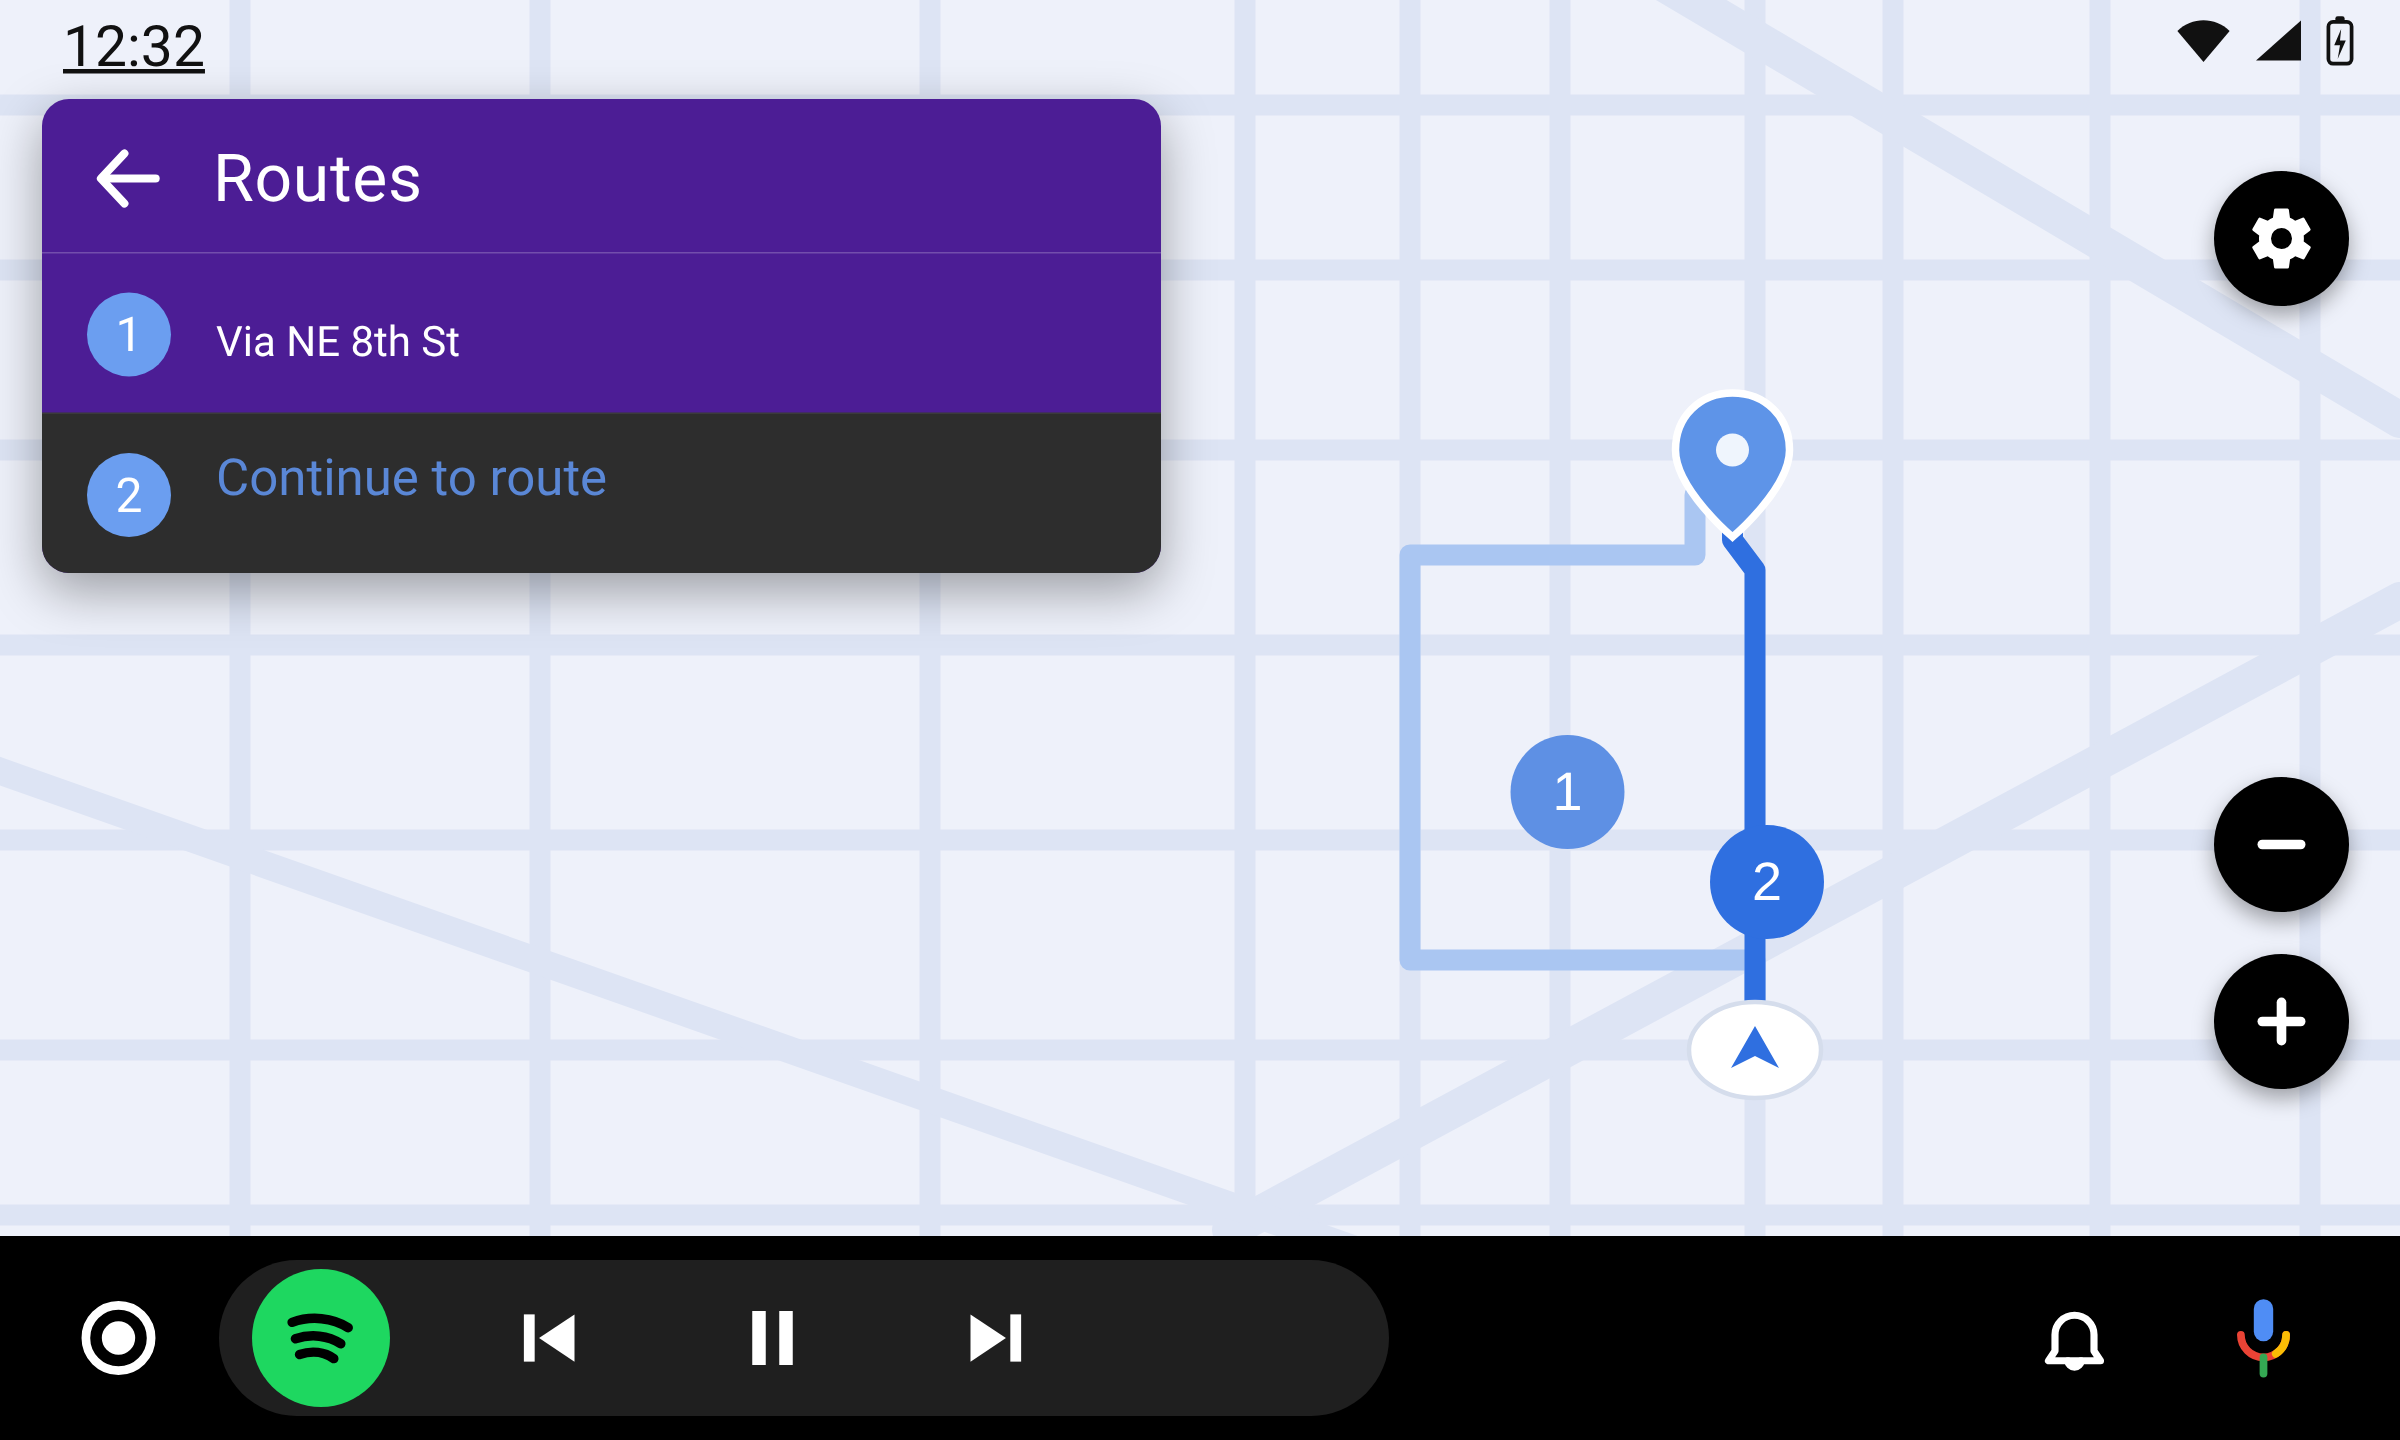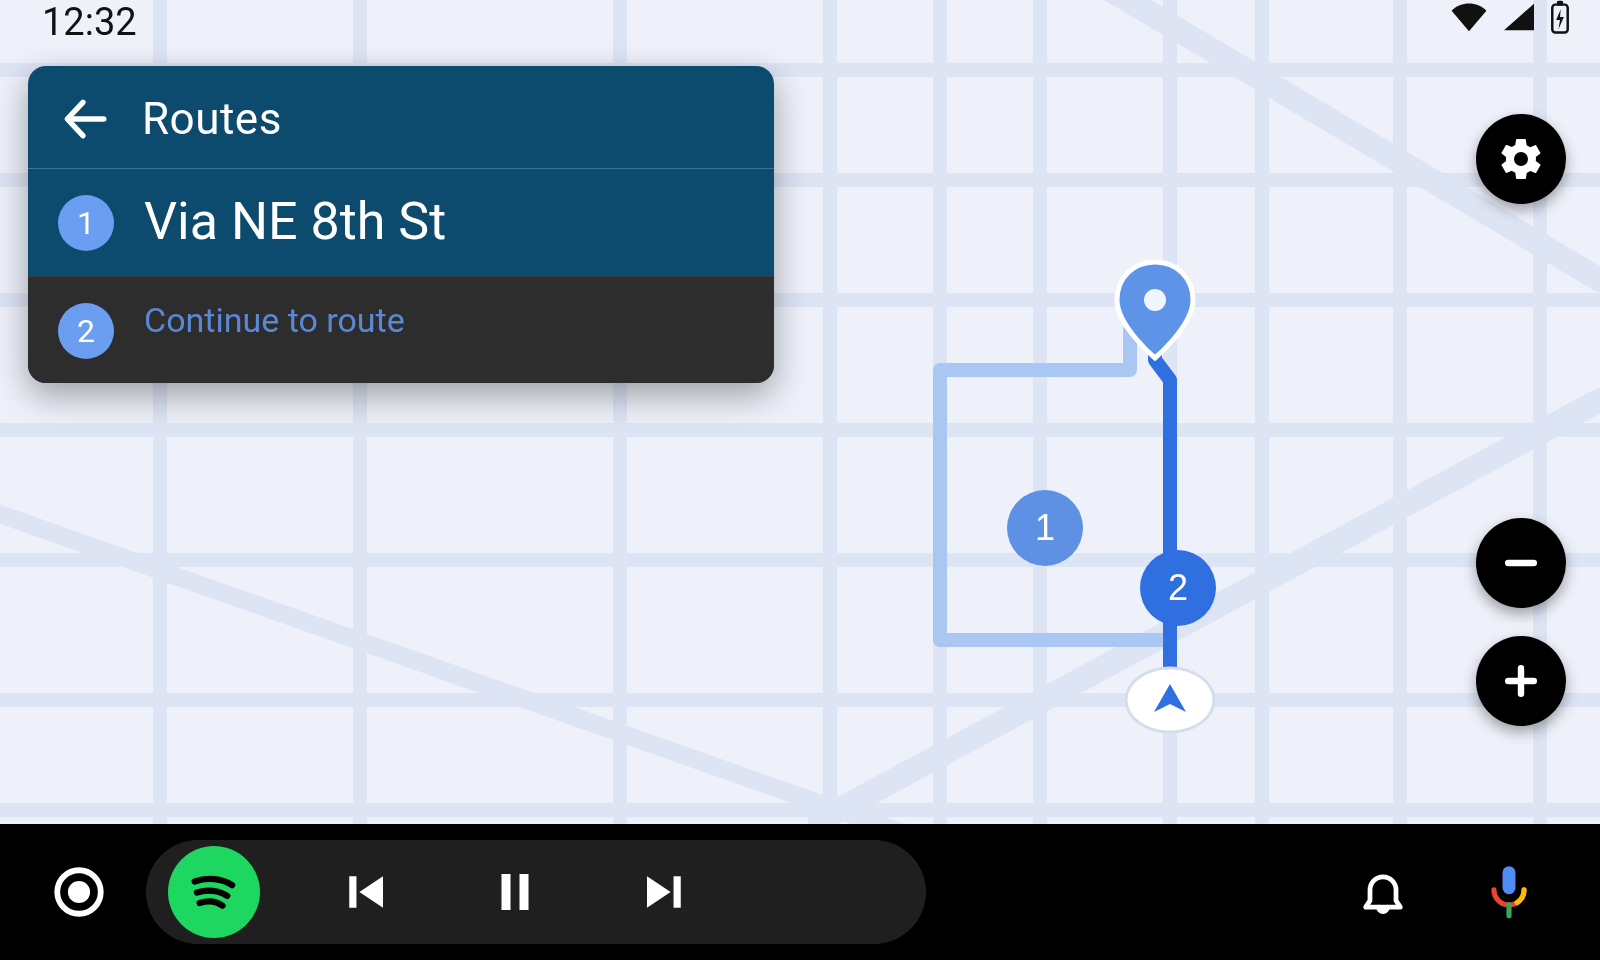--- a/index.html
+++ b/index.html
@@ -7,51 +7,51 @@
   body { position: relative; background: #eef1fa; }
 
   
   .map-surface { position: absolute; inset: 0; }
   .map-surface svg { width: 100%; height: 100%; display: block; }
 
   
   .status-bar {
     position: absolute; top: 0; left: 0; right: 0; height: 60px;
     display: flex; align-items: flex-start; justify-content: space-between;
-    padding: 0 30px 0 42px;
-    font-size: 38px; color: #111; font-weight: 400;
+    padding: 10px 30px 0 42px;
+    font-size: 38px; color: #111; font-weight: 400; text-decoration: underline;
   }
   .status-right { display: flex; align-items: center; gap: 14px; }
   .status-right svg { display: block; }
 
   
   .routes-panel {
     position: absolute; top: 66px; left: 28px; width: 746px;
-    background: #0c4a6e; color: #fff; border-radius: 18px; overflow: hidden;
+    background: #4c1d95; color: #fff; border-radius: 18px; overflow: hidden;
     box-shadow: 0 12px 34px rgba(0,0,0,.35);
   }
   .routes-header {
     display: flex; align-items: center; gap: 30px;
     padding: 26px 30px 22px;
     border-bottom: 1px solid rgba(255,255,255,.22);
   }
   .routes-header .back { width: 54px; height: 54px; display:flex; align-items:center; justify-content:center; cursor:pointer; }
   .routes-header h1 { font-size: 44px; font-weight: 400; letter-spacing: .5px; }
 
   .route-item { padding: 22px 30px 24px; display:flex; gap: 30px; cursor:pointer; }
   .route-item + .route-item { border-top: 1px solid rgba(255,255,255,.07); }
   .route-item.selected { background: #2d2d2d; }
   .route-badge {
     width: 56px; height: 56px; border-radius: 50%;
     background: #6b9ef0; color: #fff; font-size: 32px; font-weight: 400;
     display:flex; align-items:center; justify-content:center; flex: 0 0 56px;
     margin-top: 4px;
   }
   .route-texts { display:flex; flex-direction:column; gap: 8px; }
-  .route-title { font-size: 52px; color: #fff; }
+  .route-title { font-size: 28px; color: #fff; margin-top: 20px; }
   .route-sub { font-size: 34px; color: #9e9e9e; }
   .route-continue { font-size: 34px; color: #5a87d6; margin-top: 1px; }
 
   
   .fab {
     position: absolute; right: 34px;
     width: 90px; height: 90px; border-radius: 50%;
     background: #000; color: #fff; display:flex; align-items:center; justify-content:center;
     box-shadow: 0 6px 14px rgba(0,0,0,.35); cursor:pointer;
   }

